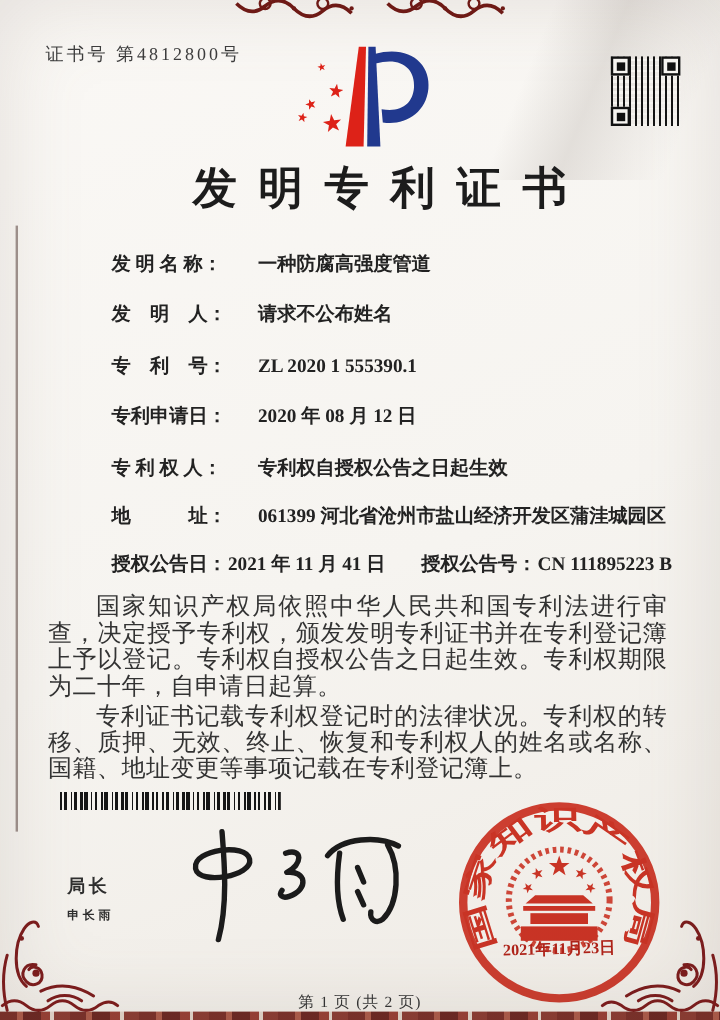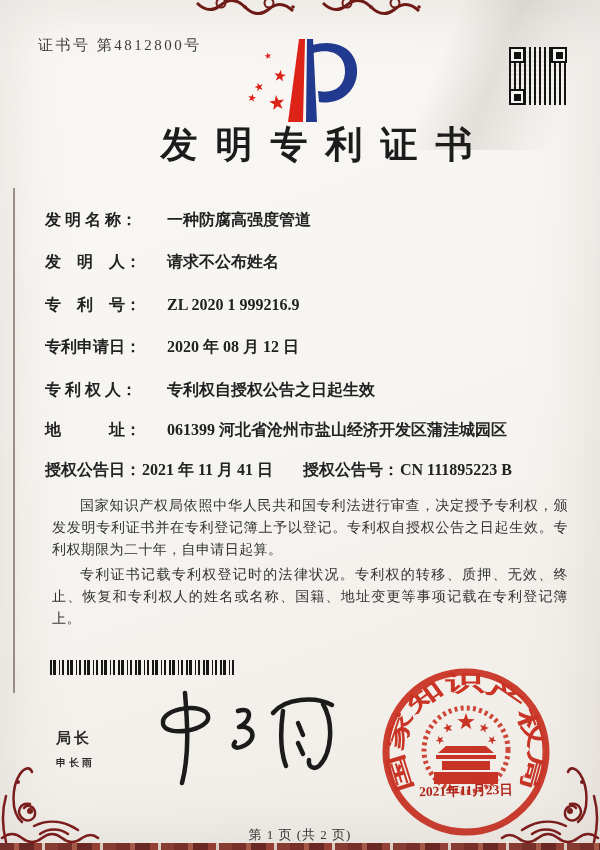--- a/index.html
+++ b/index.html
@@ -14,27 +14,27 @@
   .edge-line{position:absolute;left:13px;top:188px;width:2px;height:505px;background:rgba(72,48,42,.5);}
   .cert-no{position:absolute;left:38px;top:36px;font-size:15px;letter-spacing:2.5px;color:#3c3c3c;}
   .top-ornament{position:absolute;left:195px;top:0;}
   .logo{position:absolute;left:240px;top:36px;}
   .qr{position:absolute;left:509px;top:47px;width:58px;height:58px;background:
       repeating-linear-gradient(90deg,#141414 0 2px,transparent 2px 5px,#141414 5px 7px,transparent 7px 10px),
       repeating-linear-gradient(0deg,#f6f4f0 0 2px,transparent 2px 5px,#f6f4f0 5px 6px,transparent 6px 9px);}
   .qr .finder{position:absolute;width:12px;height:12px;border:2.5px solid #111;background:#f6f4f0;}
   .qr .finder::before{content:"";position:absolute;left:2.5px;top:2.5px;width:7px;height:7px;background:#111;}
   .qr .f-tl{left:0;top:0}.qr .f-tr{right:0;top:0}.qr .f-bl{left:0;bottom:0}
-  .title{position:absolute;left:0;right:0;top:120px;text-align:center;font-size:37px;font-weight:bold;
+  .title{position:absolute;left:0;right:0;top:132px;text-align:center;font-size:37px;font-weight:bold;
     letter-spacing:18px;text-indent:18px;color:#1c1c1c;padding-left:33px;}
   .field-row{position:absolute;left:45px;width:525px;font-size:16px;font-weight:bold;color:#222;white-space:nowrap;}
-  .flabel{display:inline-block;min-width:122px;}
+  .flabel{display:inline-block;min-width:122px;margin-left:48px;}
   .flabel.narrow{min-width:97px;}
   .pair2{position:absolute;left:258px;top:0;}
-  .paragraphs{position:absolute;left:52px;top:495px;width:516px;font-size:14px;line-height:22px;
+  .paragraphs{position:absolute;left:40px;top:495px;width:516px;font-size:20px;line-height:22px;
     letter-spacing:.4px;color:#333;text-align:justify;}
   .paragraphs p{margin:0 0 3px 0;text-indent:2em;}
   .barcode{position:absolute;left:50px;top:660px;width:184px;height:15px;background:
     repeating-linear-gradient(90deg,#161616 0 2px,transparent 2px 3px,#161616 3px 6px,transparent 6px 9px,
       #161616 9px 10px,transparent 10px 12px,#161616 12px 14px,transparent 14px 17px);}
   .director-title{position:absolute;left:56px;top:729px;font-family:"Liberation Sans",sans-serif;
     font-weight:bold;font-size:15px;letter-spacing:3px;color:#2e2e2e;}
   .director-name{position:absolute;left:56px;top:756px;font-family:"Liberation Sans",sans-serif;
     font-weight:bold;font-size:10px;letter-spacing:3px;color:#2e2e2e;}
   .signature{position:absolute;left:135px;top:683px;}
@@ -100,21 +100,21 @@
 
   <div class="title">发明专利证书</div>
 
   <div class="field-row" style="top:210px">
     <span class="flabel">发 明 名 称：</span><span class="fvalue">一种防腐高强度管道</span>
   </div>
   <div class="field-row" style="top:252px">
     <span class="flabel">发　明　人：</span><span class="fvalue">请求不公布姓名</span>
   </div>
   <div class="field-row" style="top:295px">
-    <span class="flabel">专　利　号：</span><span class="fvalue">ZL 2020 1 999216.9</span>
+    <span class="flabel">专　利　号：</span><span class="fvalue">ZL 2020 1 555390.1</span>
   </div>
   <div class="field-row" style="top:337px">
     <span class="flabel">专利申请日：</span><span class="fvalue">2020 年 08 月 12 日</span>
   </div>
   <div class="field-row" style="top:380px">
     <span class="flabel">专 利 权 人：</span><span class="fvalue">专利权自授权公告之日起生效</span>
   </div>
   <div class="field-row" style="top:420px">
     <span class="flabel">地　　　址：</span><span class="fvalue">061399 河北省沧州市盐山经济开发区蒲洼城园区</span>
   </div>

